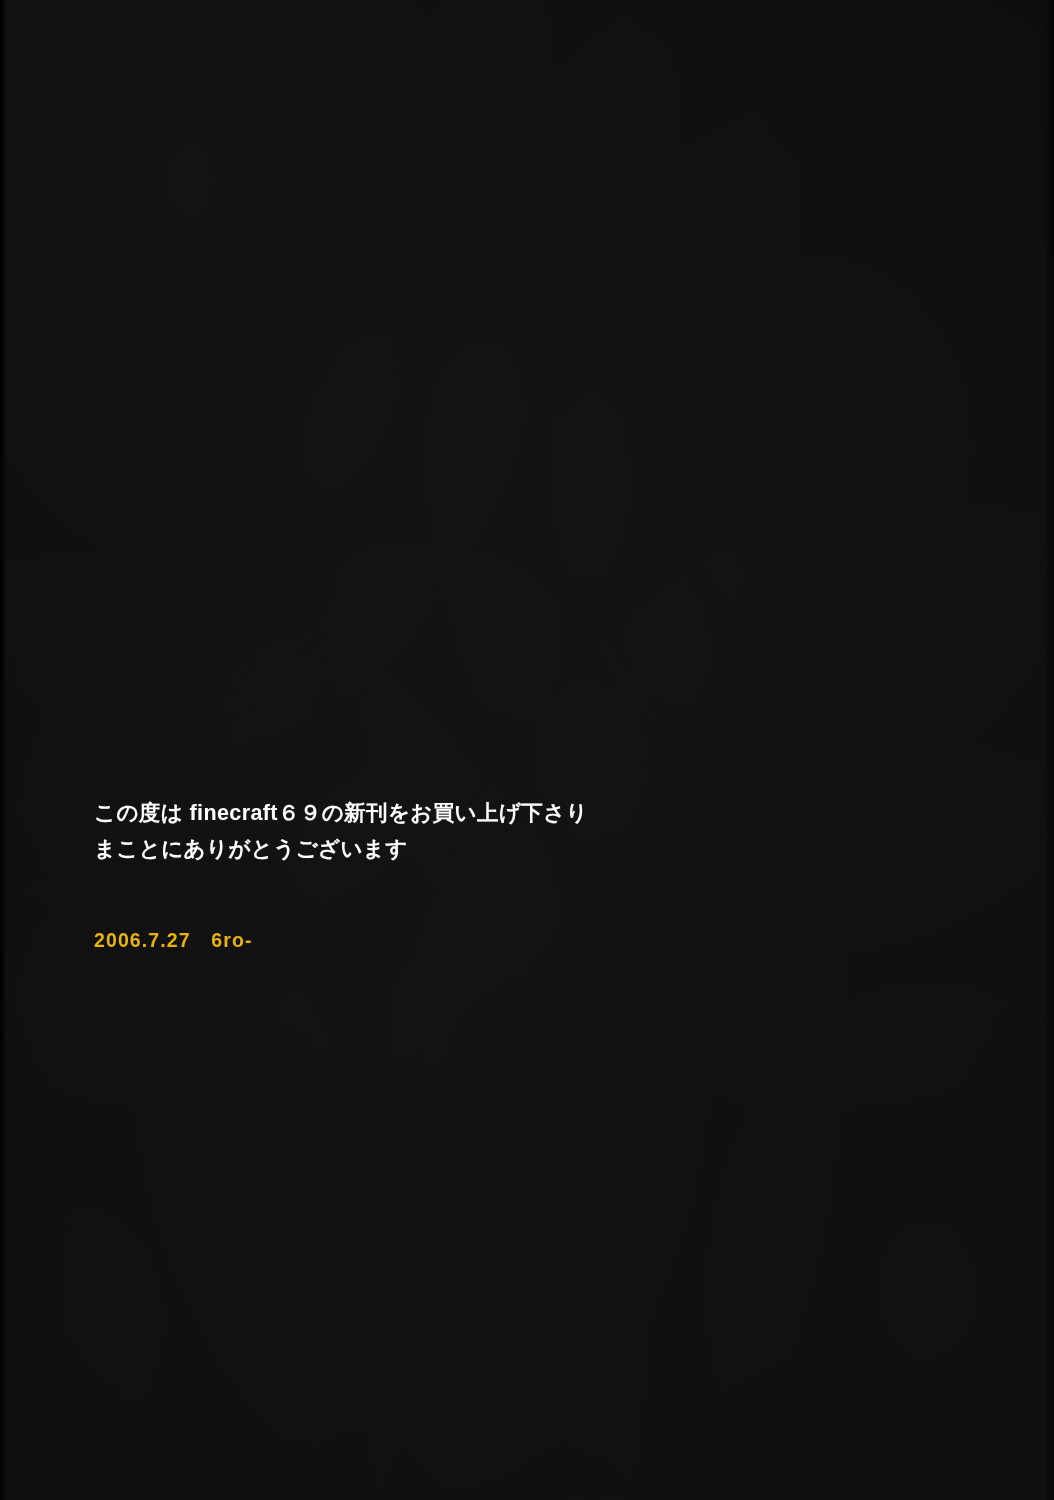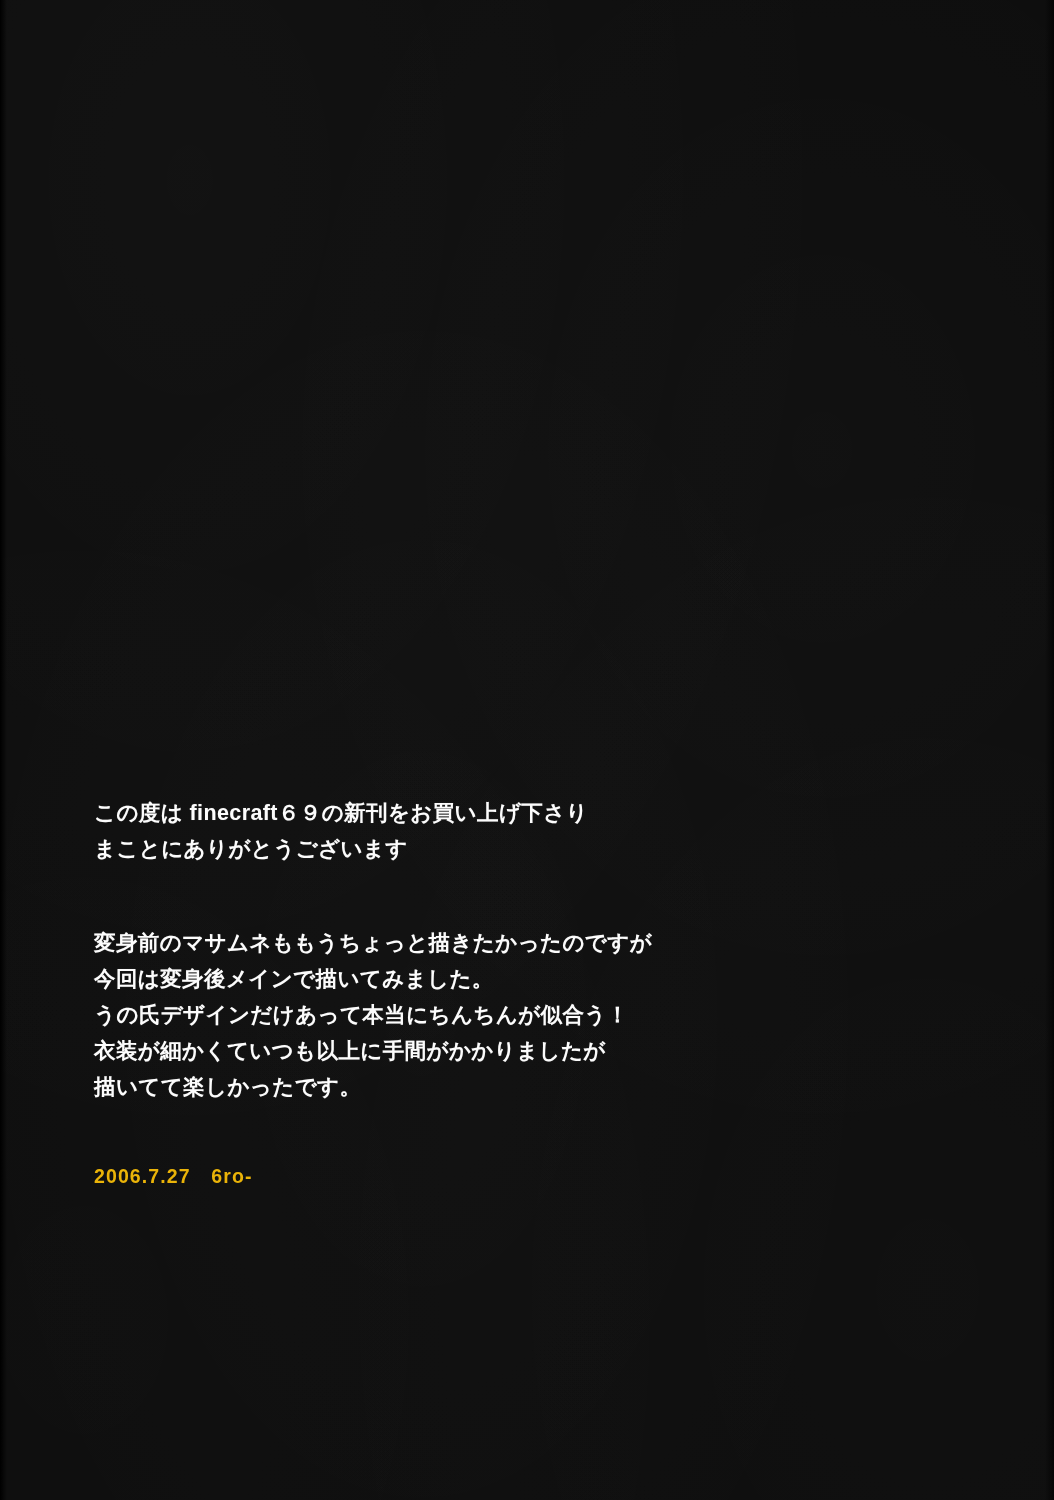--- a/index.html
+++ b/index.html
@@ -85,27 +85,20 @@
   <div class="edge-left"></div>
   <div class="edge-right"></div>
 
   <div class="afterword">
 
     <div class="block block-greeting">
       <div class="line">この度は finecraft６９の新刊をお買い上げ下さり</div>
       <div class="line">まことにありがとうございます</div>
     </div>
 
-    <div class="block block-body">
-      <div class="line">変身前のマサムネももうちょっと描きたかったのですが</div>
-      <div class="line">今回は変身後メインで描いてみました。</div>
-      <div class="line">うの氏デザインだけあって本当にちんちんが似合う！</div>
-      <div class="line">衣装が細かくていつも以上に手間がかかりましたが</div>
-      <div class="line">描いてて楽しかったです。</div>
-    </div>
 
 
     <div class="block">
       <div class="signature">2006.7.27　6ro-</div>
     </div>
 
   </div>
 </div>
 
 </body></html>

